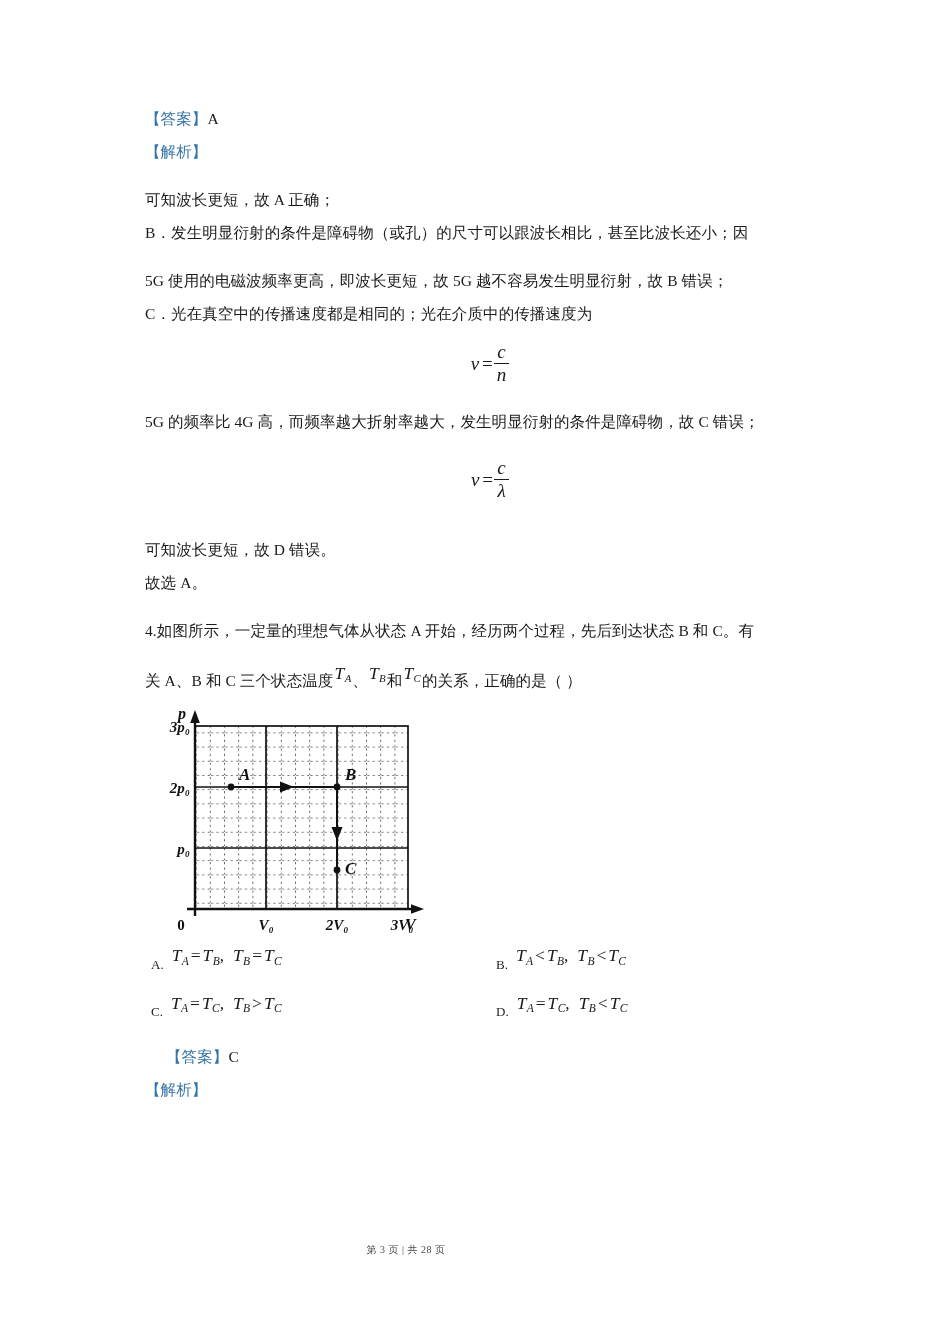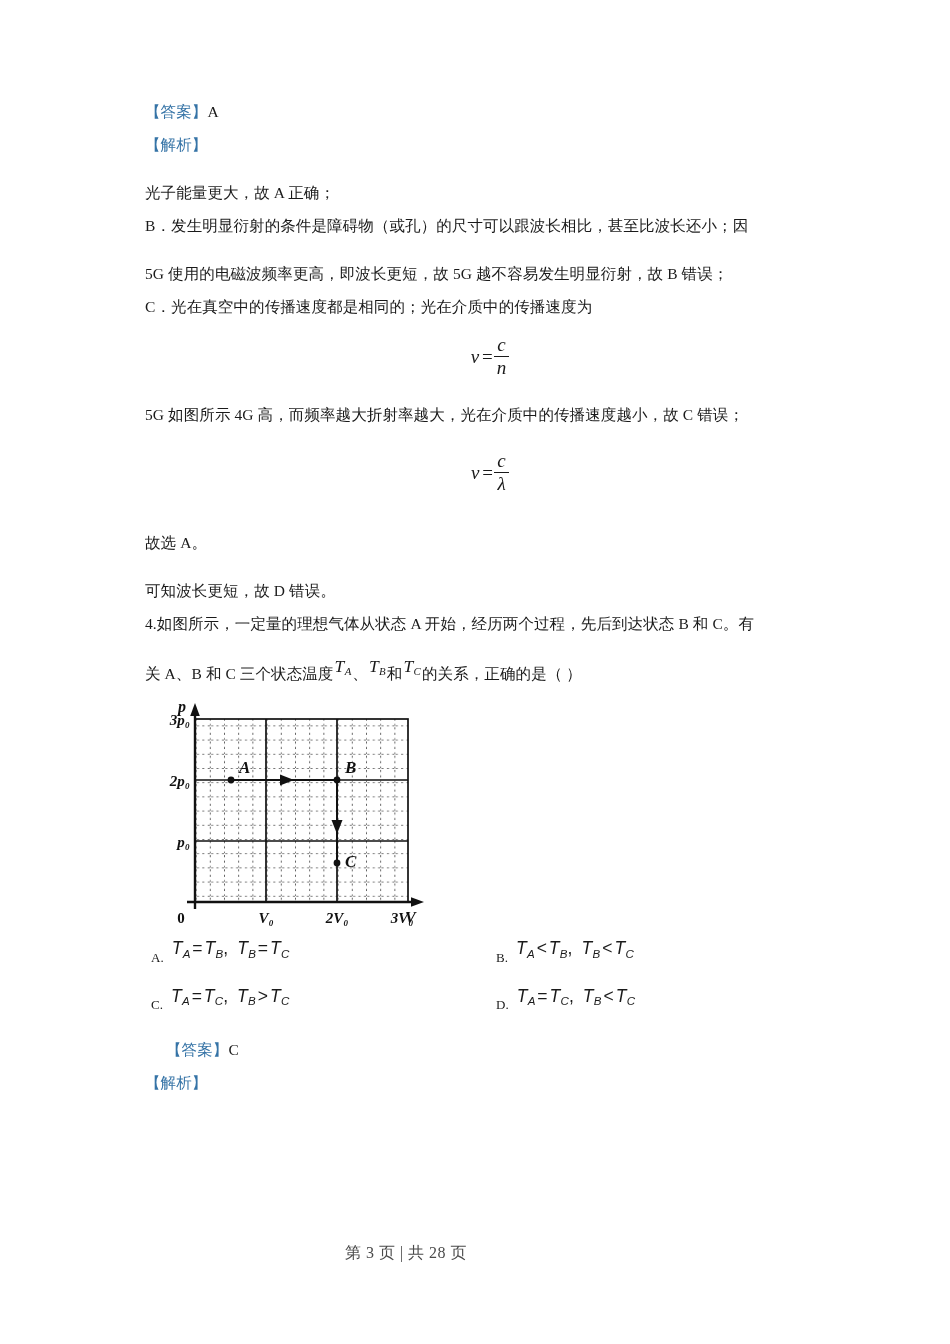--- a/index.html
+++ b/index.html
@@ -30,21 +30,21 @@
   .para {
     font-size: 15.5px;
     line-height: 1.55;
     margin: 0 0 14px 0;
     text-align: justify;
     letter-spacing: 0.1px;
   }
   .marker {
     color: #3573a6;
   }
-  .tight { margin-bottom: 9px; }
+  .tight { margin-bottom: 9px; margin-top: 7px; }
   .gap-lg { margin-bottom: 24px; }
 
   
   .mi {
     font-family: "Liberation Serif", "DejaVu Serif", serif;
     font-style: italic;
     font-size: 17px;
     padding: 0 1px;
   }
   .mi-b { font-weight: bold; font-style: italic; }
@@ -128,93 +128,93 @@
   .opt-letter {
     font-family: "Liberation Serif", "DejaVu Serif", serif;
     font-size: 13px;
     padding-right: 8px;
     padding-left: 6px;
     position: relative;
     top: 1px;
     white-space: nowrap;
   }
   .opt-body {
-    font-family: Liberation Sans, sans-serif;
+    font-family: Liberation Serif, serif;
     font-style: italic;
     font-size: 17.5px;
     position: relative;
     top: -5px;
     white-space: nowrap;
   }
   .opt-body .rel { font-style: normal; padding: 0 2px; }
   .opt-body .comma { font-style: normal; padding-right: 9px; }
 
   .footer {
     position: absolute;
     left: 0;
     top: 1243px;
     width: 812px;
     text-align: center;
-    font-size: 16px;
+    font-size: 10px;
     color: #4a4a4a;
     font-family: "Liberation Serif", "DejaVu Serif", serif;
     letter-spacing: 0.5px;
   }
 </style>
 </head>
 <body>
 
 <div class="page">
   <div class="content">
 
     <p class="para tight">
       <span class="marker">【答案】</span><span>A</span>
     </p>
 
     <p class="para gap-lg">
       <span class="marker">【解析】</span>
     </p>
 
 
-    <p class="para tight">光子能量更大，故 A 正确；</p>
+    <p class="para tight">可知波长更短，故 A 正确；</p>
 
     <p class="para gap-lg">B．发生明显衍射的条件是障碍物（或孔）的尺寸可以跟波长相比，甚至比波长还小；因</p>
     <p class="para tight">5G 使用的电磁波频率更高，即波长更短，故 5G 越不容易发生明显衍射，故 B 错误；</p>
 
     <p class="para tight">C．光在真空中的传播速度都是相同的；光在介质中的传播速度为</p>
 
     <div class="eq-block">
       <span class="frac-eq">
         <span class="lhs">v</span>
           <span class="eqs">=</span>
           <span class="frac">
             <span class="num">c</span>
             <span class="bar"></span>
             <span class="den">n</span>
           </span>
       </span>
     </div>
 
-    <p class="para gap-lg">5G 如图所示 4G 高，而频率越大折射率越大，光在介质中的传播速度越小，故 C 错误；</p>
+    <p class="para gap-lg">5G 的频率比 4G 高，而频率越大折射率越大，发生明显衍射的条件是障碍物，故 C 错误；</p>
 
 
     <div class="eq-block" style="margin-bottom:34px;">
       <span class="frac-eq">
         <span class="lhs">ν</span>
           <span class="eqs">=</span>
           <span class="frac">
             <span class="num">c</span>
             <span class="bar"></span>
             <span class="den">λ</span>
           </span>
       </span>
     </div>
 
+    <p class="para tight">可知波长更短，故 D 错误。</p>
     <p class="para gap-lg">故选 A。</p>
-    <p class="para tight">可知波长更短，故 D 错误。</p>
 
     <p class="para gap-lg" style="margin-top:2px;">4.如图所示，一定量的理想气体从状态 A 开始，经历两个过程，先后到达状态 B 和 C。有</p>
 
     <p class="para" style="margin-bottom:10px;">
       <span>关 A、B 和 C 三个状态温度</span><span class="tvar"><span>T</span><span class="sub">A</span></span><span>、</span><span class="tvar"><span>T</span><span class="sub">B</span></span><span>和</span><span class="tvar"><span>T</span><span class="sub">C</span></span><span>的关系，正确的是（      ）</span>
     </p>
 
     <div class="figure-wrap">
       <svg class="chart" width="272" height="238" viewBox="0 0 272 238">
         <defs>

